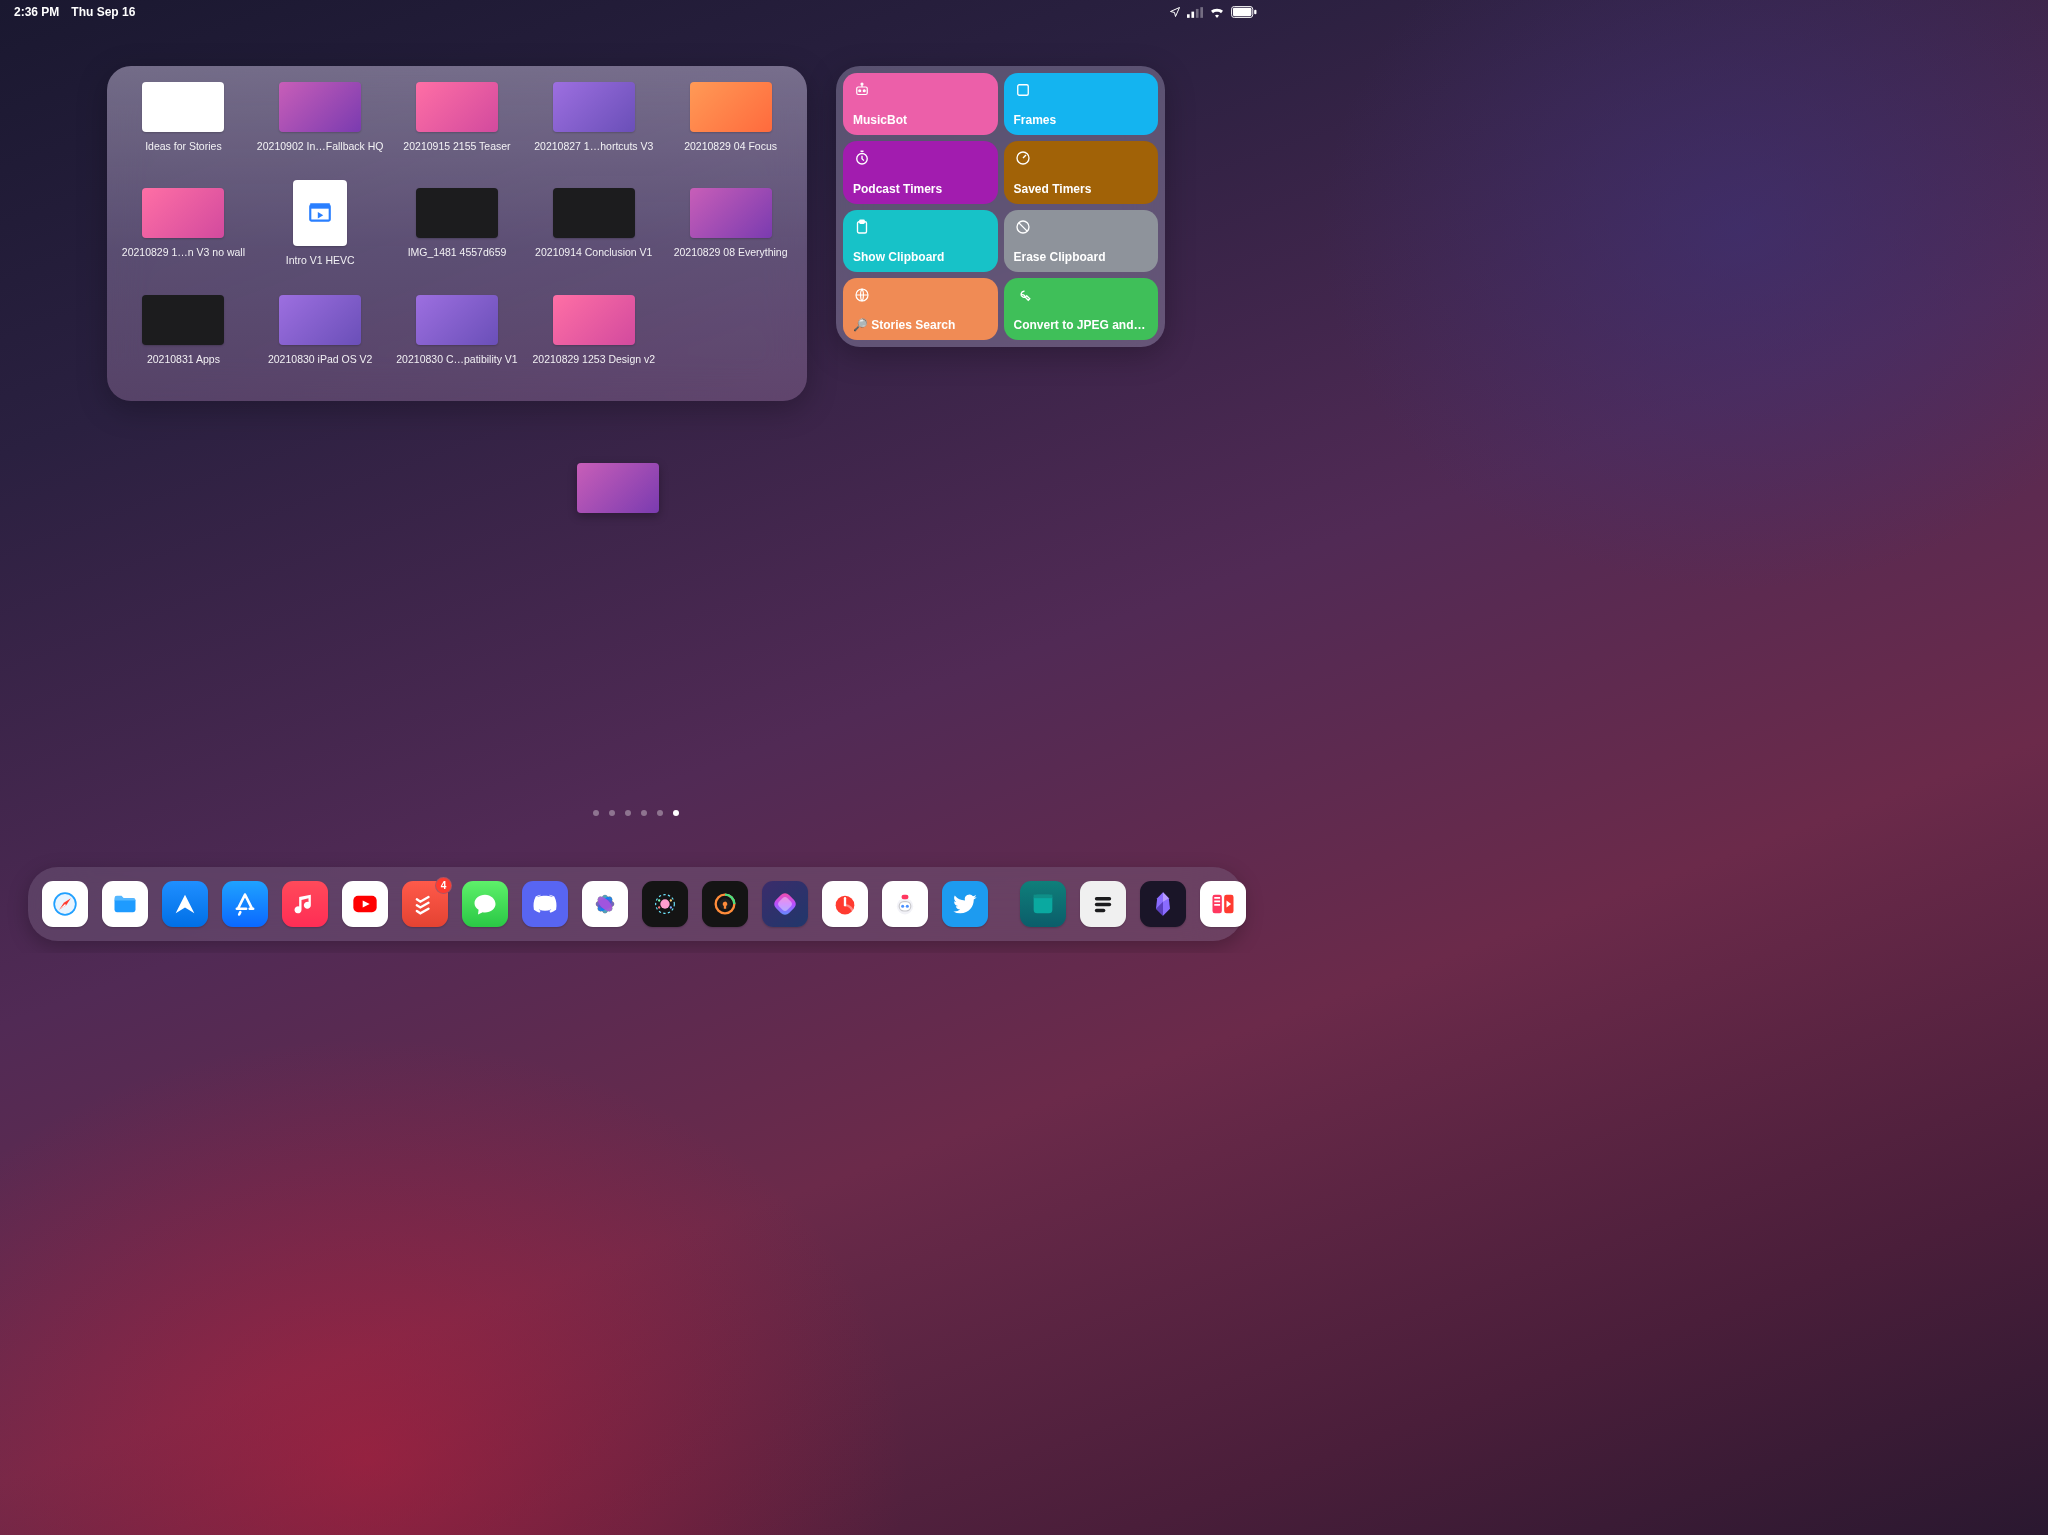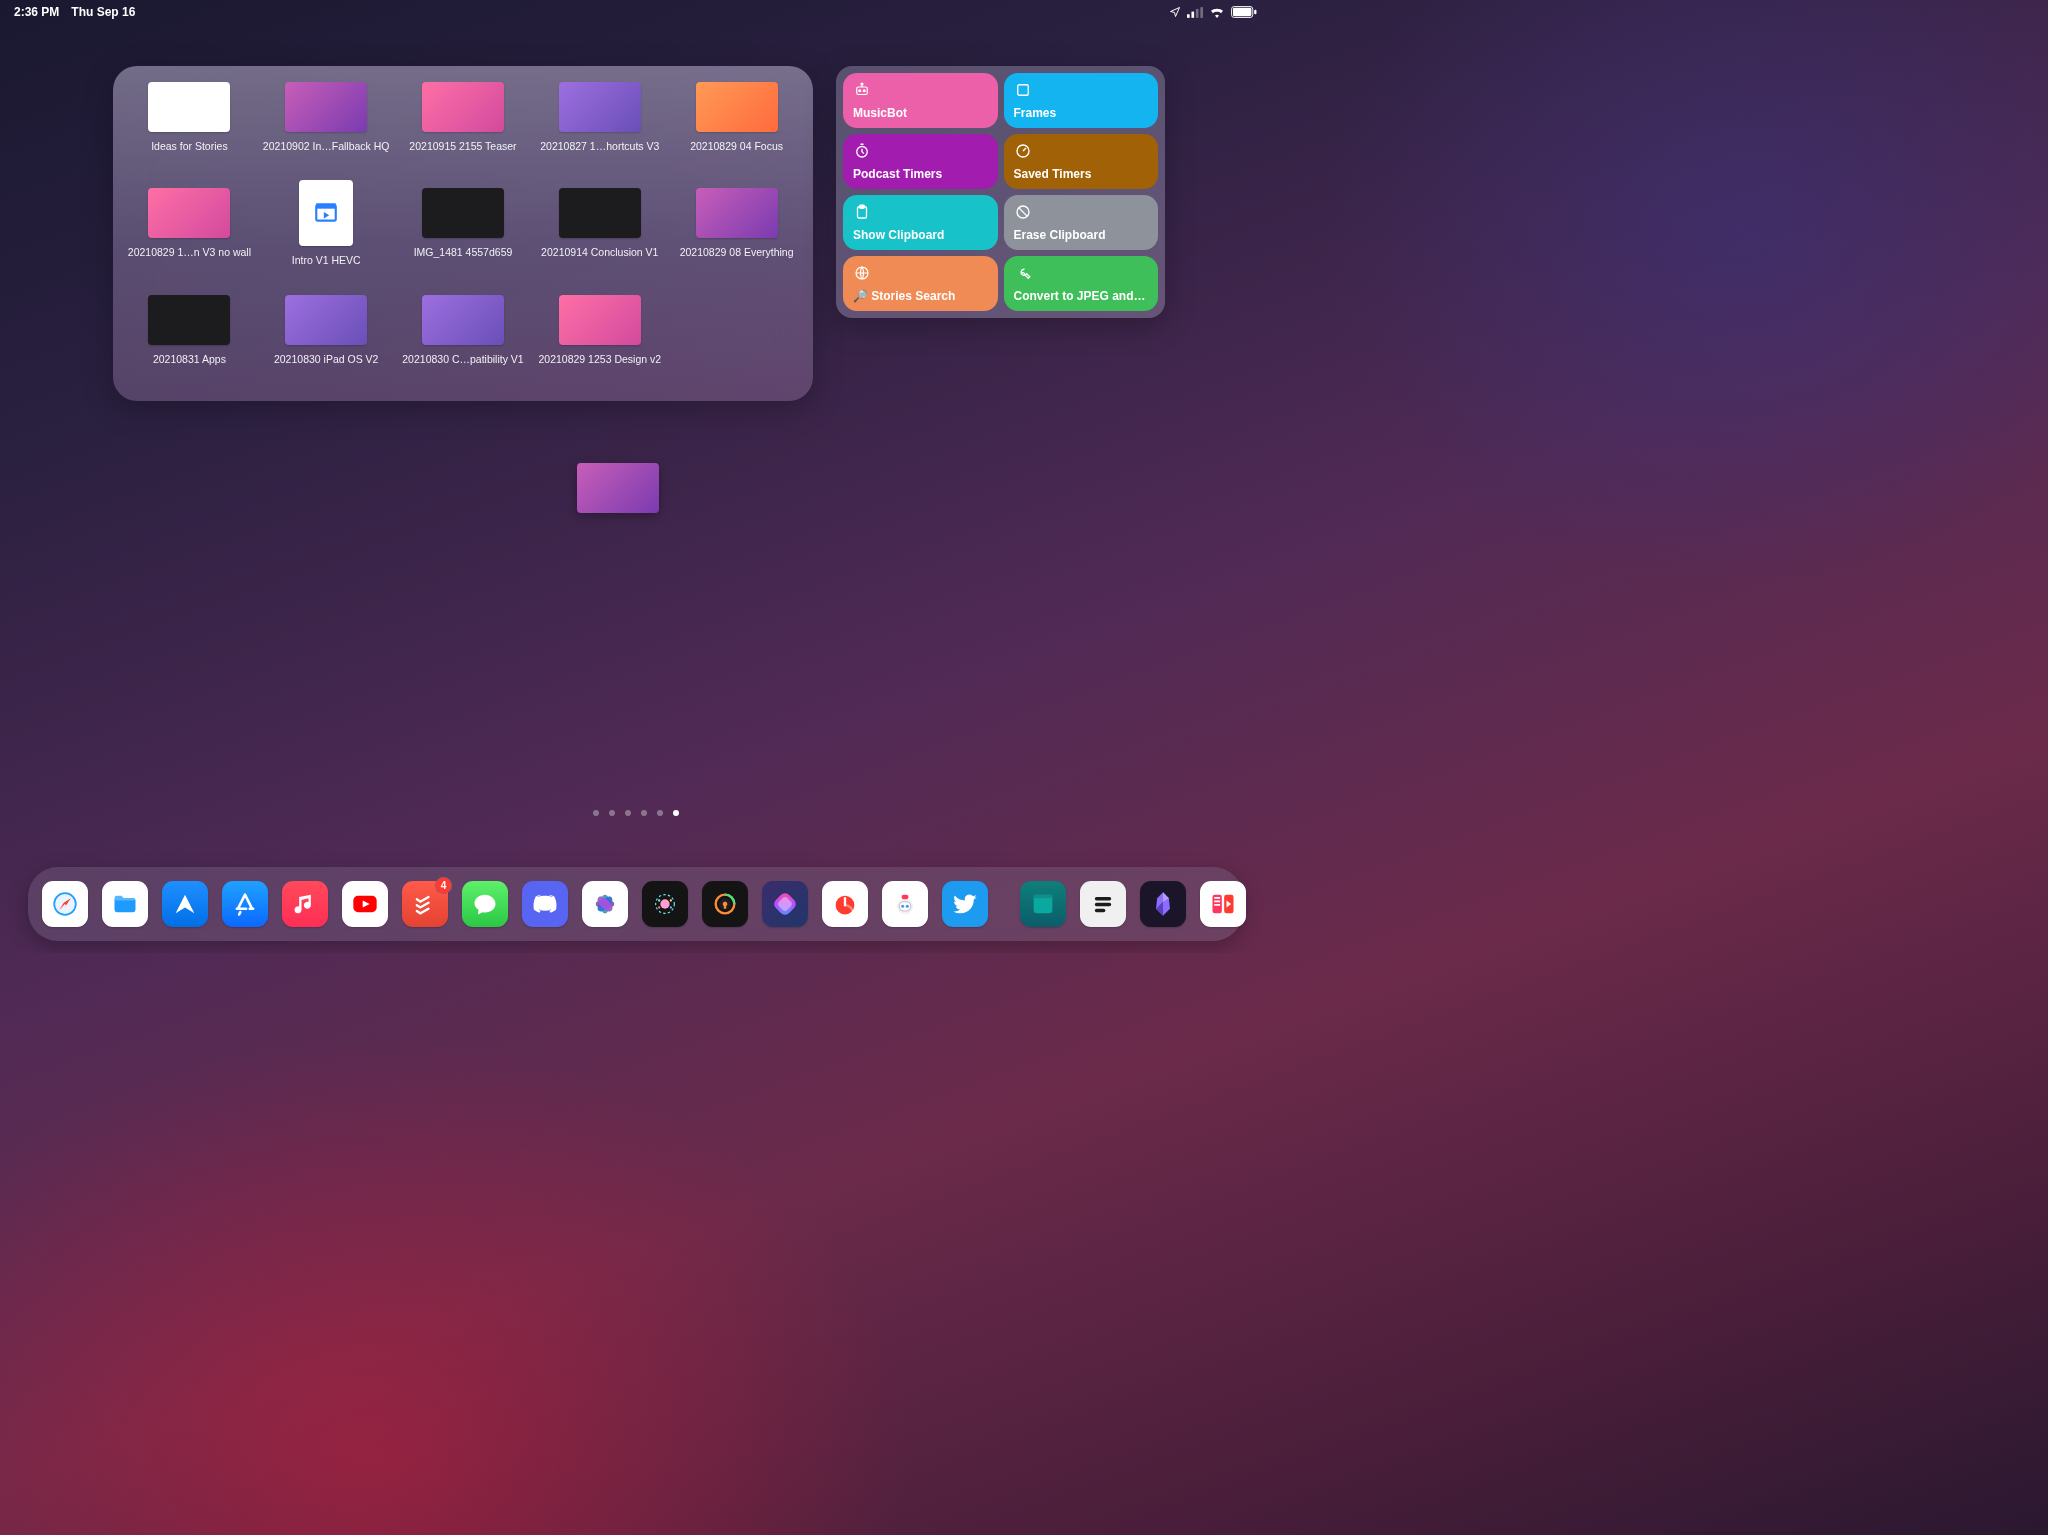--- a/index.html
+++ b/index.html
@@ -14,21 +14,21 @@
 }
 
 
 .status-bar{position:absolute;top:0;left:0;right:0;height:24px;display:flex;justify-content:space-between;align-items:center;padding:0 14px;font-size:12px;font-weight:600;}
 .status-left{display:flex;gap:12px;}
 .status-right{display:flex;gap:6px;align-items:center;}
 .status-right svg{display:block;}
 
 
 .files-widget{
-  position:absolute; left:113px; top:66px; width:700px; height:335px;
+  position:absolute; left:107px; top:66px; width:700px; height:335px;
   border-radius:24px; overflow:hidden;
   background:linear-gradient(180deg,rgba(200,190,220,0.50) 0%,rgba(165,145,190,0.42) 55%,rgba(150,115,160,0.42) 100%);
   backdrop-filter:blur(20px);
   box-shadow:0 8px 30px rgba(0,0,0,0.25);
   padding:16px 8px 8px;
   display:grid; grid-template-columns:repeat(5,1fr); grid-template-rows:repeat(3,1fr);
   column-gap:0; row-gap:8px;
 }
 .file-item{display:flex;flex-direction:column;align-items:center;justify-content:flex-start;cursor:pointer;}
 .file-thumb{width:82px;height:50px;border-radius:4px;background:#888;box-shadow:0 1px 2px rgba(0,0,0,0.2);background-size:cover;background-position:center;}
@@ -37,22 +37,22 @@
 .ft-brand{background:linear-gradient(135deg,#c85eb8,#7a3bb0);}
 .ft-pink{background:linear-gradient(135deg,#ff6fa5,#d24a9e);}
 .ft-purple{background:linear-gradient(135deg,#9d6fe0,#6a4fb8);}
 .ft-amber{background:linear-gradient(135deg,#ff9a56,#ff6a3d);}
 .ft-dark{background:#1c1c1e;}
 .ft-doc{background:#fff;display:flex;align-items:center;justify-content:center;width:54px;height:66px;margin-top:-8px;}
 .ft-doc svg{width:26px;height:26px;}
 
 
 .shortcuts-widget{
-  position:absolute; left:836px; top:66px; width:329px; height:252px;
-  border-radius:16px;
+  position:absolute; left:836px; top:66px; width:329px; height:281px;
+  border-radius:24px;
   background:rgba(150,145,175,0.45);
   backdrop-filter:blur(20px);
   box-shadow:0 8px 30px rgba(0,0,0,0.25);
   padding:7px;
   display:grid; grid-template-columns:1fr 1fr; grid-auto-rows:1fr; gap:6px;
 }
 .sc-tile{border-radius:14px;padding:8px 10px;display:flex;flex-direction:column;justify-content:space-between;cursor:pointer;color:#fff;font-size:12px;font-weight:600;overflow:hidden;}
 .sc-icon{width:18px;height:18px;display:flex;align-items:center;justify-content:center;}
 .sc-icon svg{width:18px;height:18px;}
 .sc-label{white-space:nowrap;overflow:hidden;text-overflow:ellipsis;}

